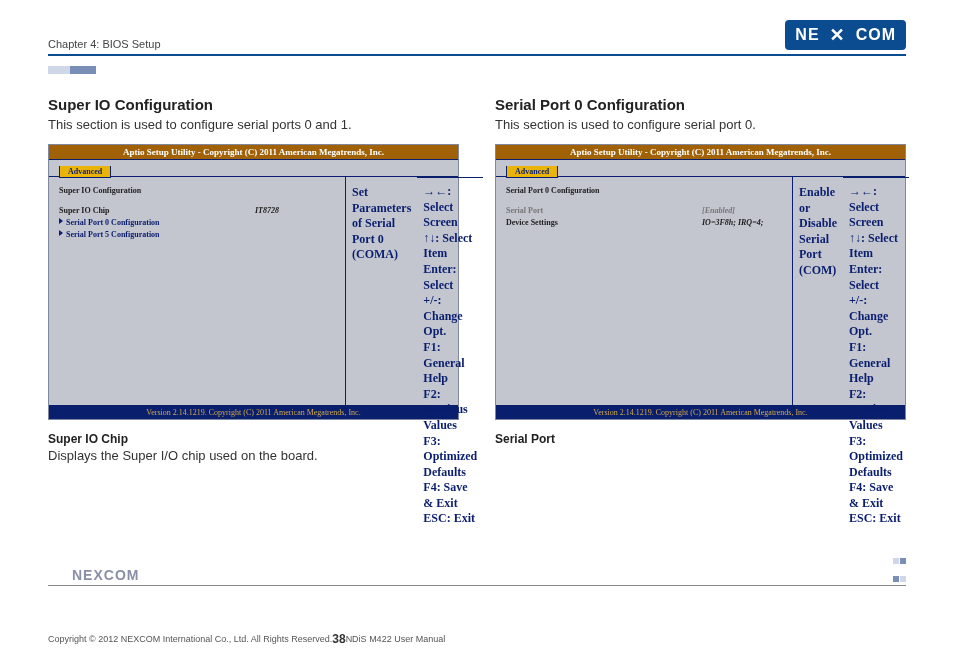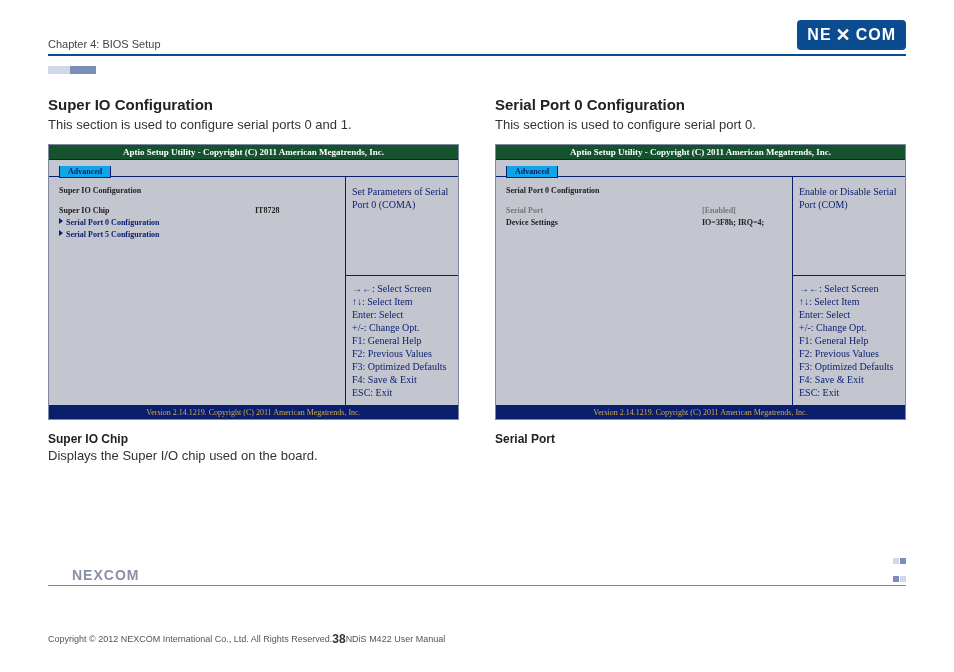--- a/index.html
+++ b/index.html
@@ -26,89 +26,89 @@
   .logo {
     background: #0b4b8f;
     color: #fff;
     font-weight: bold;
     padding: 4px 10px;
     border-radius: 4px;
     font-size: 16px;
     letter-spacing: 1px;
     display: inline-flex;
     align-items: center;
-    gap: 4px;
+    gap: 10px;
   }
   .tabstrip { height: 8px; }
   .tabstrip .t1 { display:inline-block; width:26px; height:8px; background:#cfd7e8; }
   .tabstrip .t2 { display:inline-block; width:26px; height:8px; background:#7a8fb8; margin-left:-4px;}
   .columns {
     display: flex;
     gap: 36px;
     margin-top: 28px;
   }
   .col { flex: 1; }
   .sec-title { font-size: 15px; font-weight: bold; color: #222; margin-bottom: 4px;}
   .sec-sub { font-size: 13px; color: #333; margin-bottom: 12px;}
   .bios {
     border: 1px solid #8088a0;
     background: #c3c5cf;
     font-family: "Times New Roman", Times, serif;
   }
   .bios-title {
-    background: #14532d;
+    background: #a16207;
     color: #fff;
     text-align: center;
     font-weight: bold;
     font-size: 9px;
     padding: 2px 0;
     border-bottom: 1px solid #0a1e6e;
   }
   .bios-tabs {
     background: #c3c5cf;
     padding: 0 10px;
     height: 16px;
   }
   .bios-tab {
     display: inline-block;
     color: #0a1e6e;
     border: 1px solid #0a1e6e;
     border-top: none;
     font-size: 8px;
     font-weight: bold;
     padding: 1px 8px;
-    background: #0ea5e9;
+    background: #eab308;
     text-align: right;
   }
   .bios-body {
     display: flex;
     border-top: 1px solid #0a1e6e;
     border-bottom: 1px solid #0a1e6e;
     height: 230px;
   }
   .bios-left {
     flex: 1;
     border-right: 1px solid #0a1e6e;
     padding: 8px 10px;
     font-size: 8px;
     font-weight: bold;
     color: #222;
     line-height: 1.5;
   }
   .bios-left .row { display: flex; }
   .bios-left .lbl { flex: 1; }
-  .bios-left .val { flex: 0 0 80px; }
+  .bios-left .val { flex: 0 0 80px; font-style: italic; }
   .bios-left .link { color: #0a1e6e; }
   .bios-left .grey { color: #777; }
   .bios-right {
     width: 112px;
     display: flex;
-    flex-direction: column;
-    font-size: 10px;
-    font-weight: normal;
+    flex-direction: row;
+    font-size: 12px;
+    font-weight: bold;
     color: #0a1e6e;
   }
   .bios-right .help {
     flex: 1;
     padding: 8px 6px;
     line-height: 1.3;
   }
   .bios-right .keys {
     border-top: 1px solid #0a1e6e;
     padding: 6px 6px;

